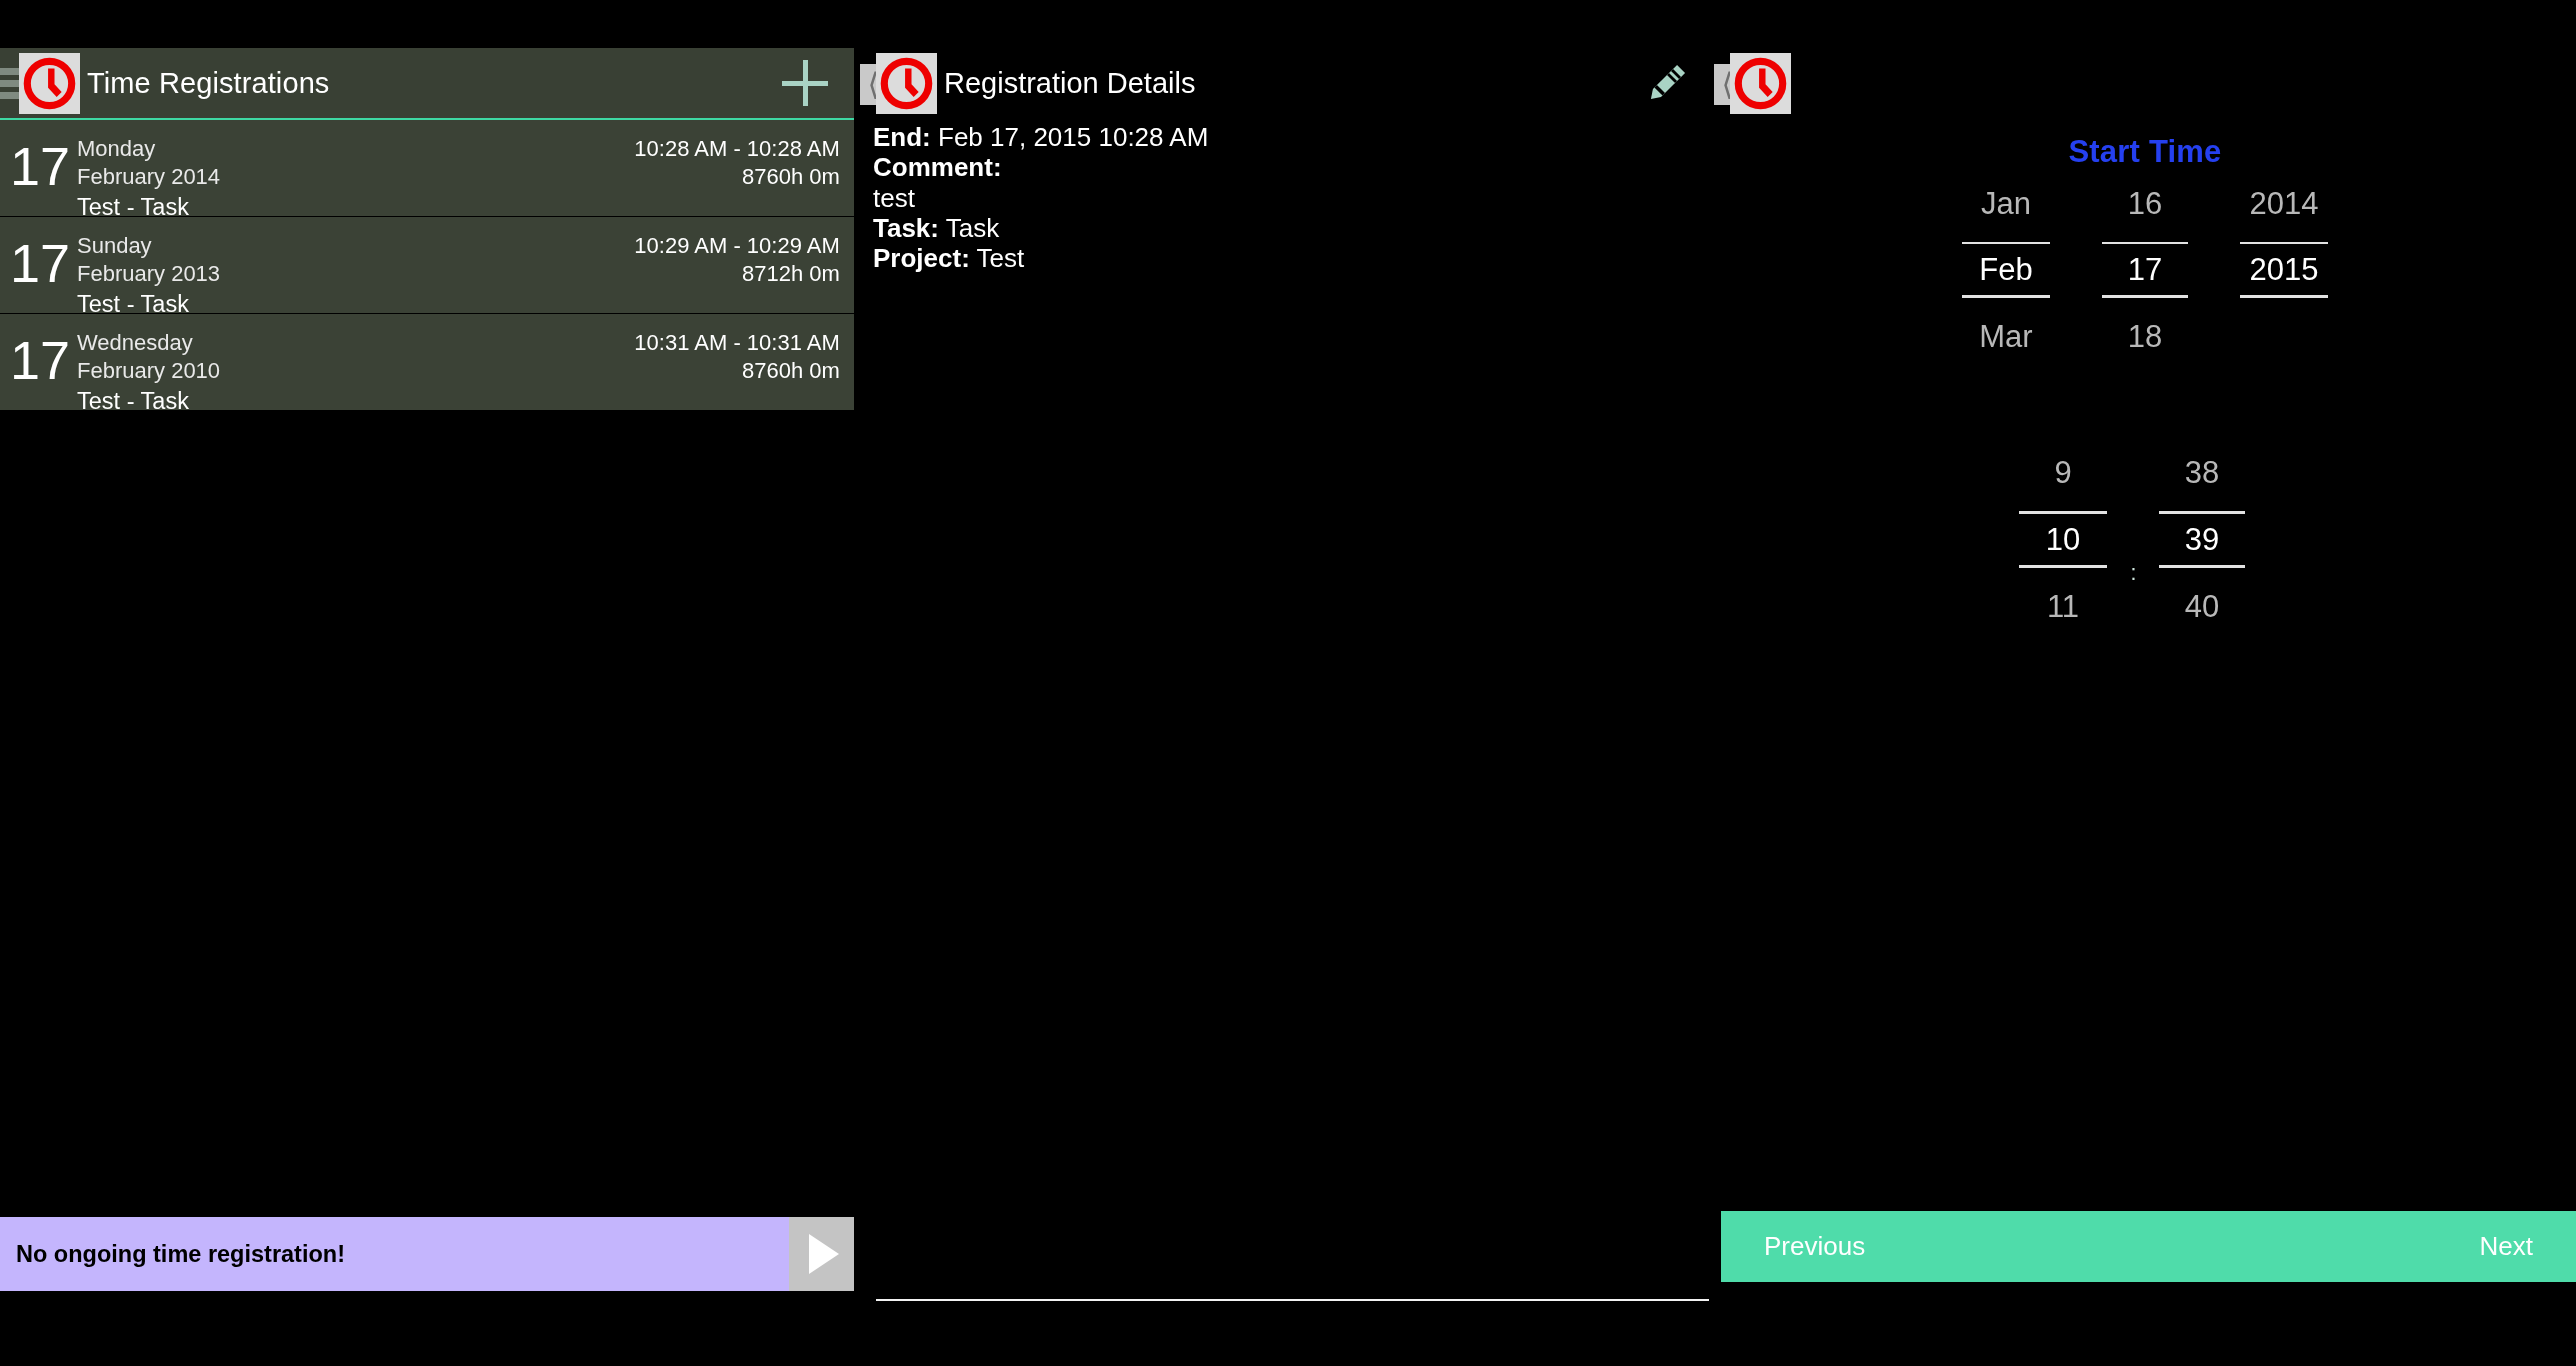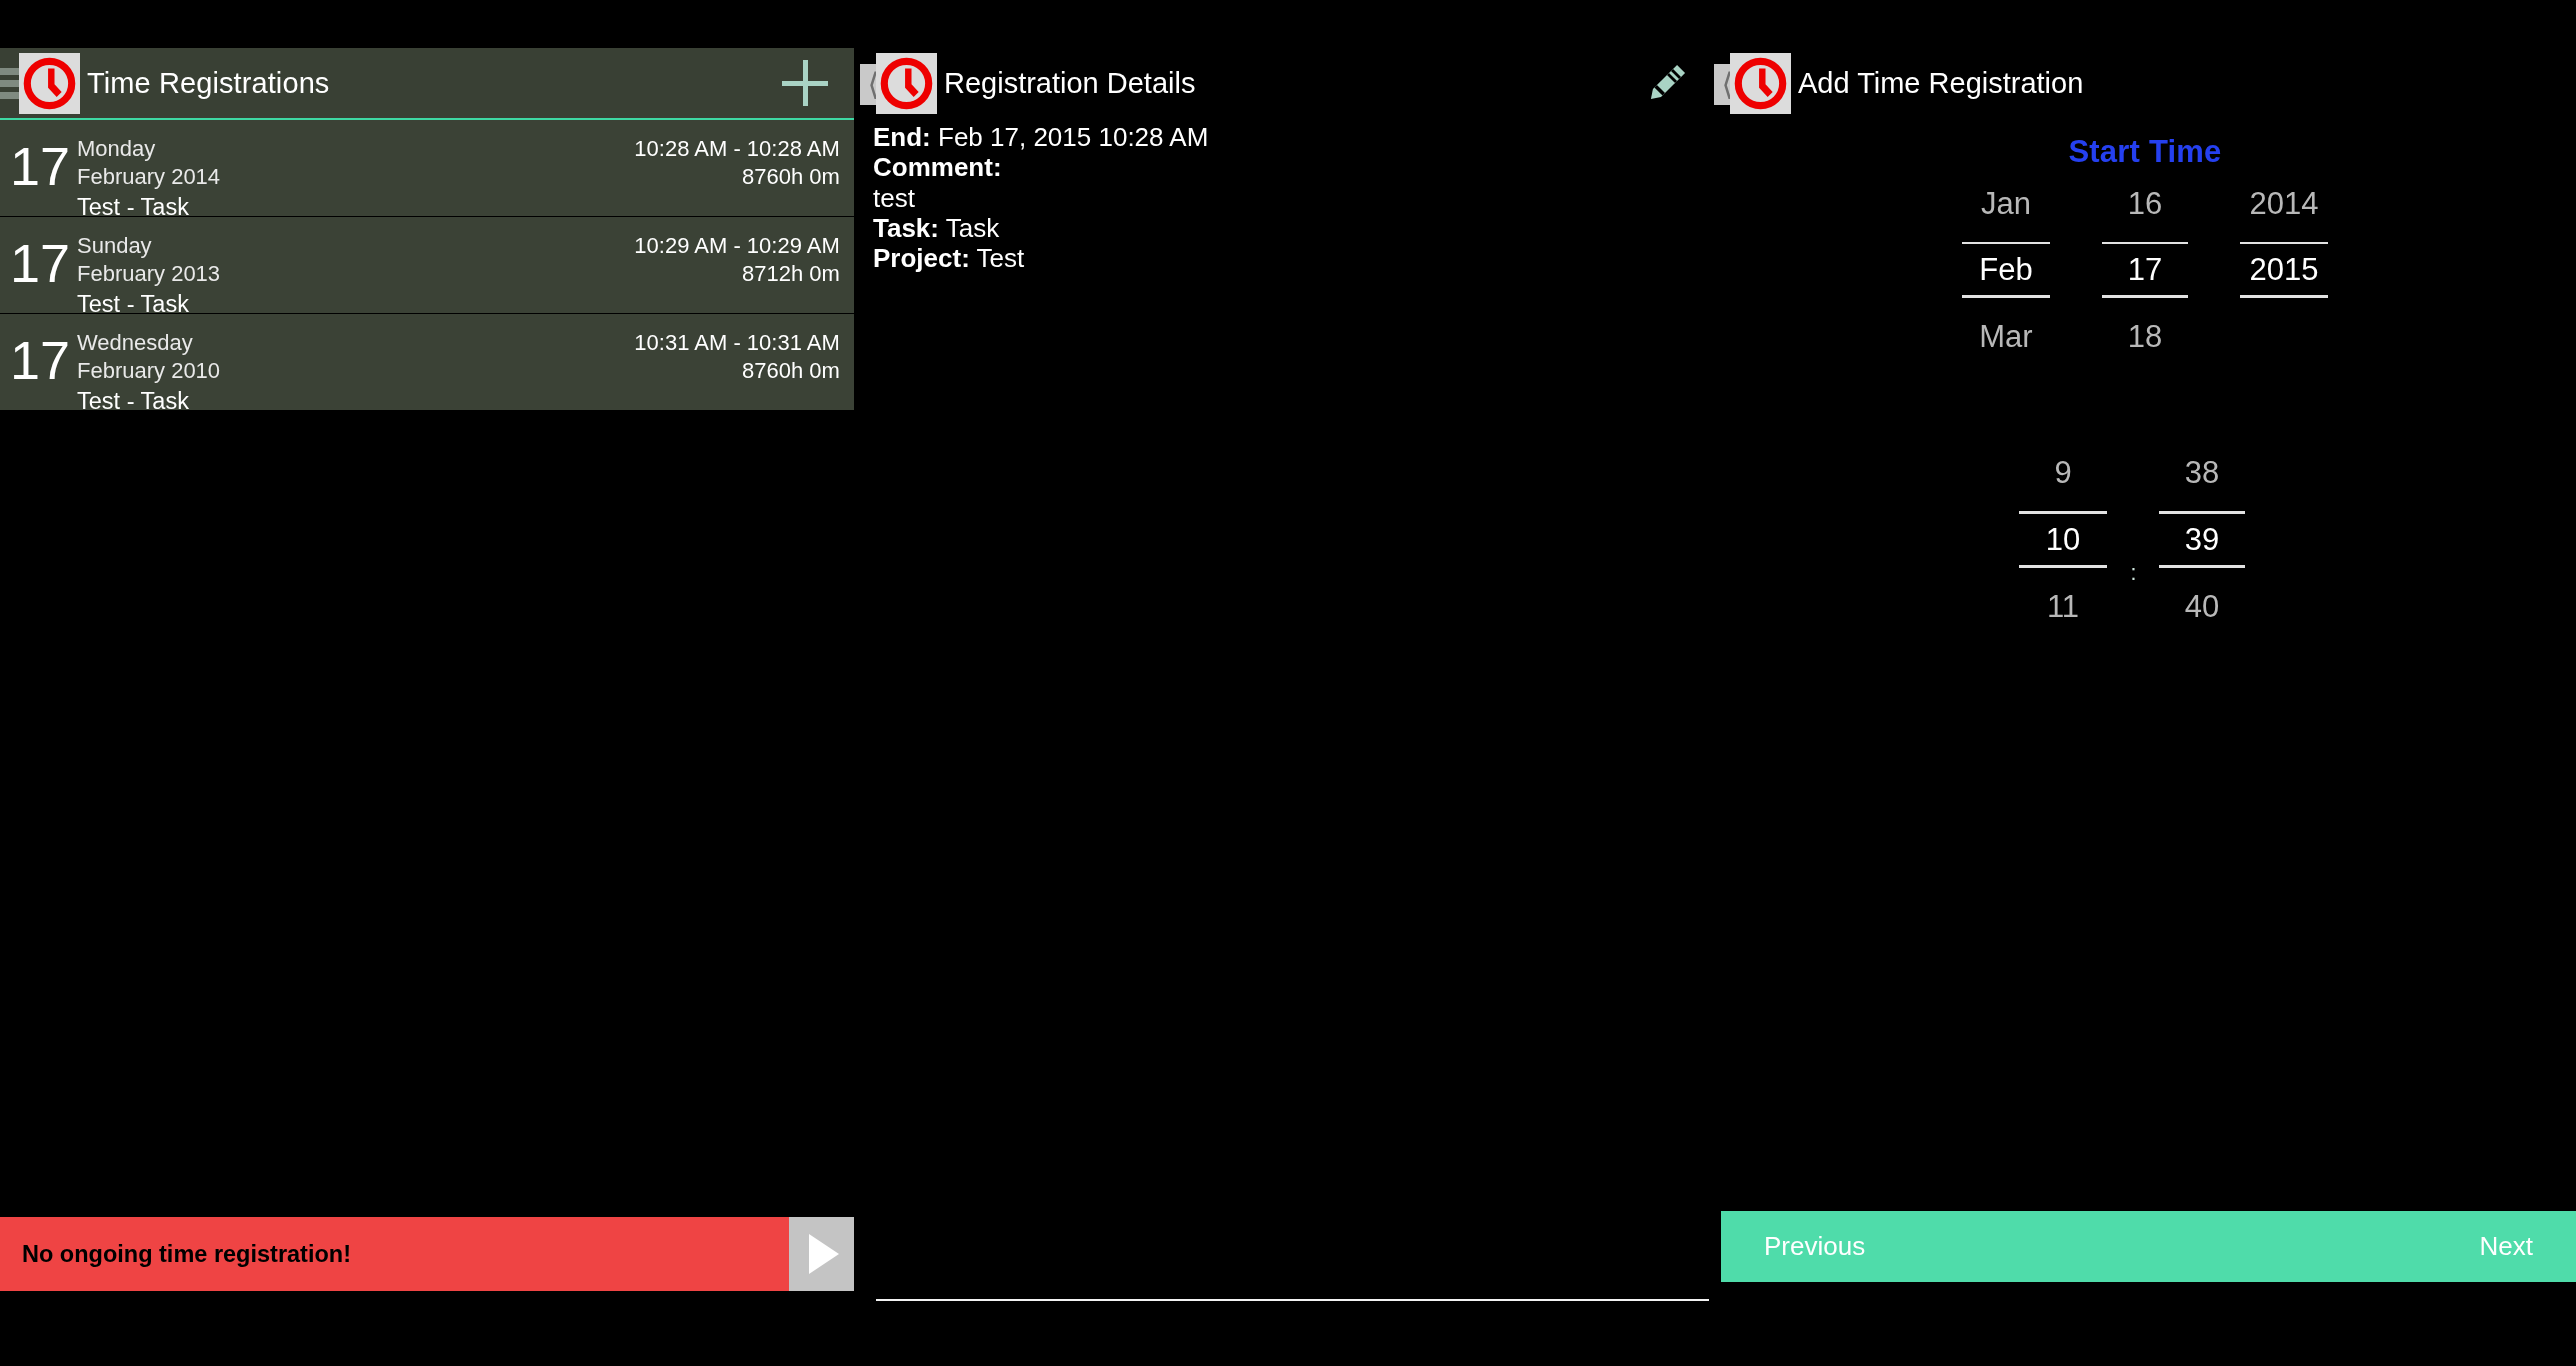--- a/index.html
+++ b/index.html
@@ -78,22 +78,22 @@
     position:absolute; right:14.2px; top:44px;
     font-size:22px; color:#ffffff; text-align:right;
   }
 
   
   #status-bar {
     position:absolute; left:0; bottom:75px; width:854px; height:74px;
     display:flex;
   }
   .status-text {
-    flex:1; background:#ef4444; display:flex; align-items:center;
-    padding-left:22px; color:#000000; font-size:23.5px; font-weight:bold;
+    flex:1; background:#c4b5fd; display:flex; align-items:center;
+    padding-left:16px; color:#000000; font-size:23.5px; font-weight:bold;
   }
   .play-btn {
     width:65px; background:#c4c4c4;
     display:flex; align-items:center; justify-content:center; cursor:pointer;
   }
   .play-tri {
     width:0;height:0;
     border-left:30px solid #ffffff;
     border-top:20px solid transparent;
     border-bottom:20px solid transparent;
@@ -298,21 +298,20 @@
     <div class="ap-header">
       <div class="back-chevron">
           <span>⟨</span>
         </div>
       <div class="ap-clock">
         <svg width="53" height="53" viewBox="0 0 74 74">
           <circle cx="37" cy="37" r="31" fill="none" stroke="#ee0000" stroke-width="10"></circle>
           <path d="M35 16 h9 v22 l10 11 -7 7 -12 -13 z" fill="#ee0000"></path>
         </svg>
       </div>
-      <div class="ap-title">Add Time Registration</div>
     </div>
 
     <div class="ap-section-title">Start Time</div>
 
     <div class="picker">
       <div class="pk-col">
         <div class="pk-ghost">Jan</div>
         <div class="pk-gap"></div>
         <div class="pk-line"></div>
         <div class="pk-sel">Feb</div>

